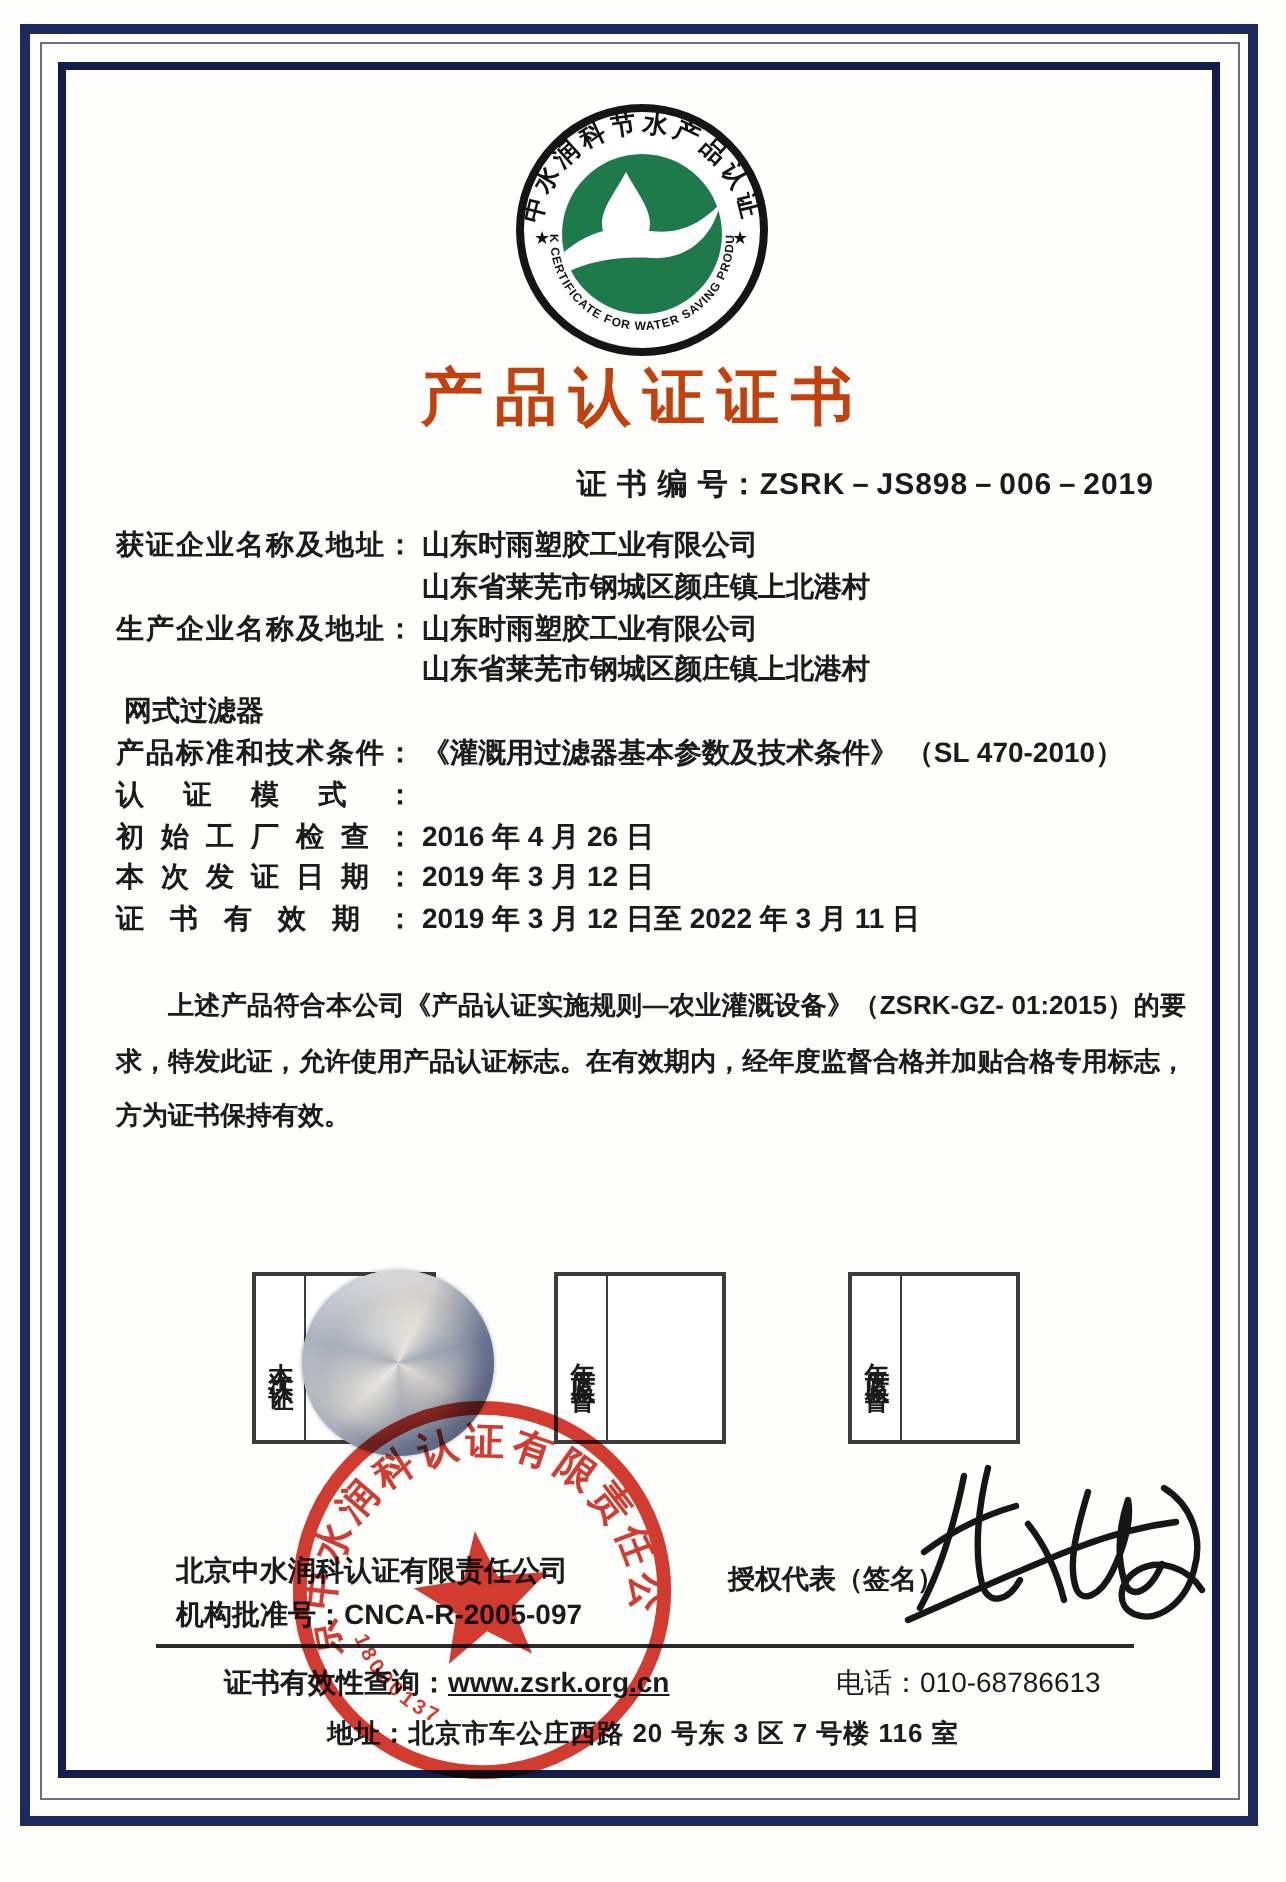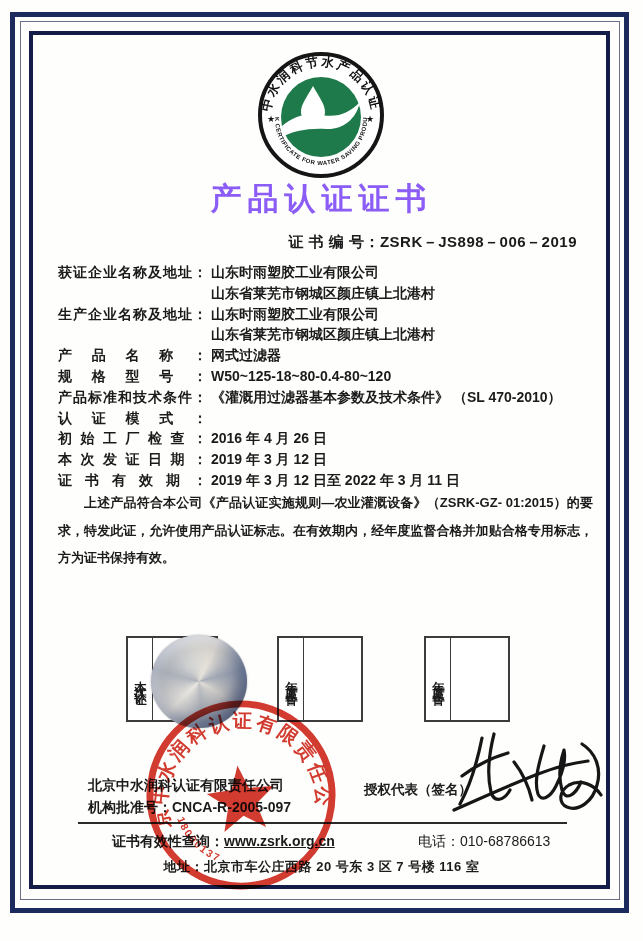--- a/index.html
+++ b/index.html
@@ -10,21 +10,21 @@
     overflow:hidden;
   }
   
   .frame-outer{position:absolute;left:10px;top:12px;right:14px;bottom:28px;border:5px solid #1c2a5e;}
   .frame-mid{position:absolute;left:20px;top:21px;right:23px;bottom:41px;border:1px solid #6a6f85;}
   .frame-inner{position:absolute;left:29px;top:31px;right:33px;bottom:52px;border:4px solid #141c49;}
 
   
   .logo{position:absolute;left:256px;top:50px;width:130px;height:130px;}
   .title{position:absolute;left:0;right:0;top:178px;text-align:center;
-    font-size:31px;font-weight:800;letter-spacing:6px;color:#8b5cf6;}
+    font-size:31px;font-weight:800;letter-spacing:6px;color:#c2410c;}
   .cert-no{position:absolute;top:233px;right:66px;font-size:15px;font-weight:700;letter-spacing:.5px;margin-left:36px;}
 
   
   .fields{position:absolute;left:58px;right:46px;top:262px;font-size:14px;}
   .f-row{display:flex;line-height:20.8px;}
   .f-label{flex:none;width:149px;font-weight:700;text-align:justify;text-align-last:justify;}
   .f-value{flex:1;font-weight:600;padding-left:4px;white-space:nowrap;}
 
   
   .statement{position:absolute;left:58px;right:50px;top:489px;font-size:13px;font-weight:600;
@@ -100,26 +100,21 @@
       </div>
     <div class="f-row">
         <span class="f-label">生产企业名称及地址：</span>
         <span class="f-value">山东时雨塑胶工业有限公司</span>
       </div>
     <div class="f-row">
         <span class="f-label"></span>
         <span class="f-value">山东省莱芜市钢城区颜庄镇上北港村</span>
       </div>
     <div class="f-row">
-        <span class="f-label">产品名称：</span>
         <span class="f-value">网式过滤器</span>
-      </div>
-    <div class="f-row">
-        <span class="f-label">规格型号：</span>
-        <span class="f-value">W50~125-18~80-0.4-80~120</span>
       </div>
     <div class="f-row">
         <span class="f-label">产品标准和技术条件：</span>
         <span class="f-value">《灌溉用过滤器基本参数及技术条件》 （SL 470-2010）</span>
       </div>
     <div class="f-row">
         <span class="f-label">认证模式：</span>
       </div>
     <div class="f-row">
         <span class="f-label">初始工厂检查：</span>

